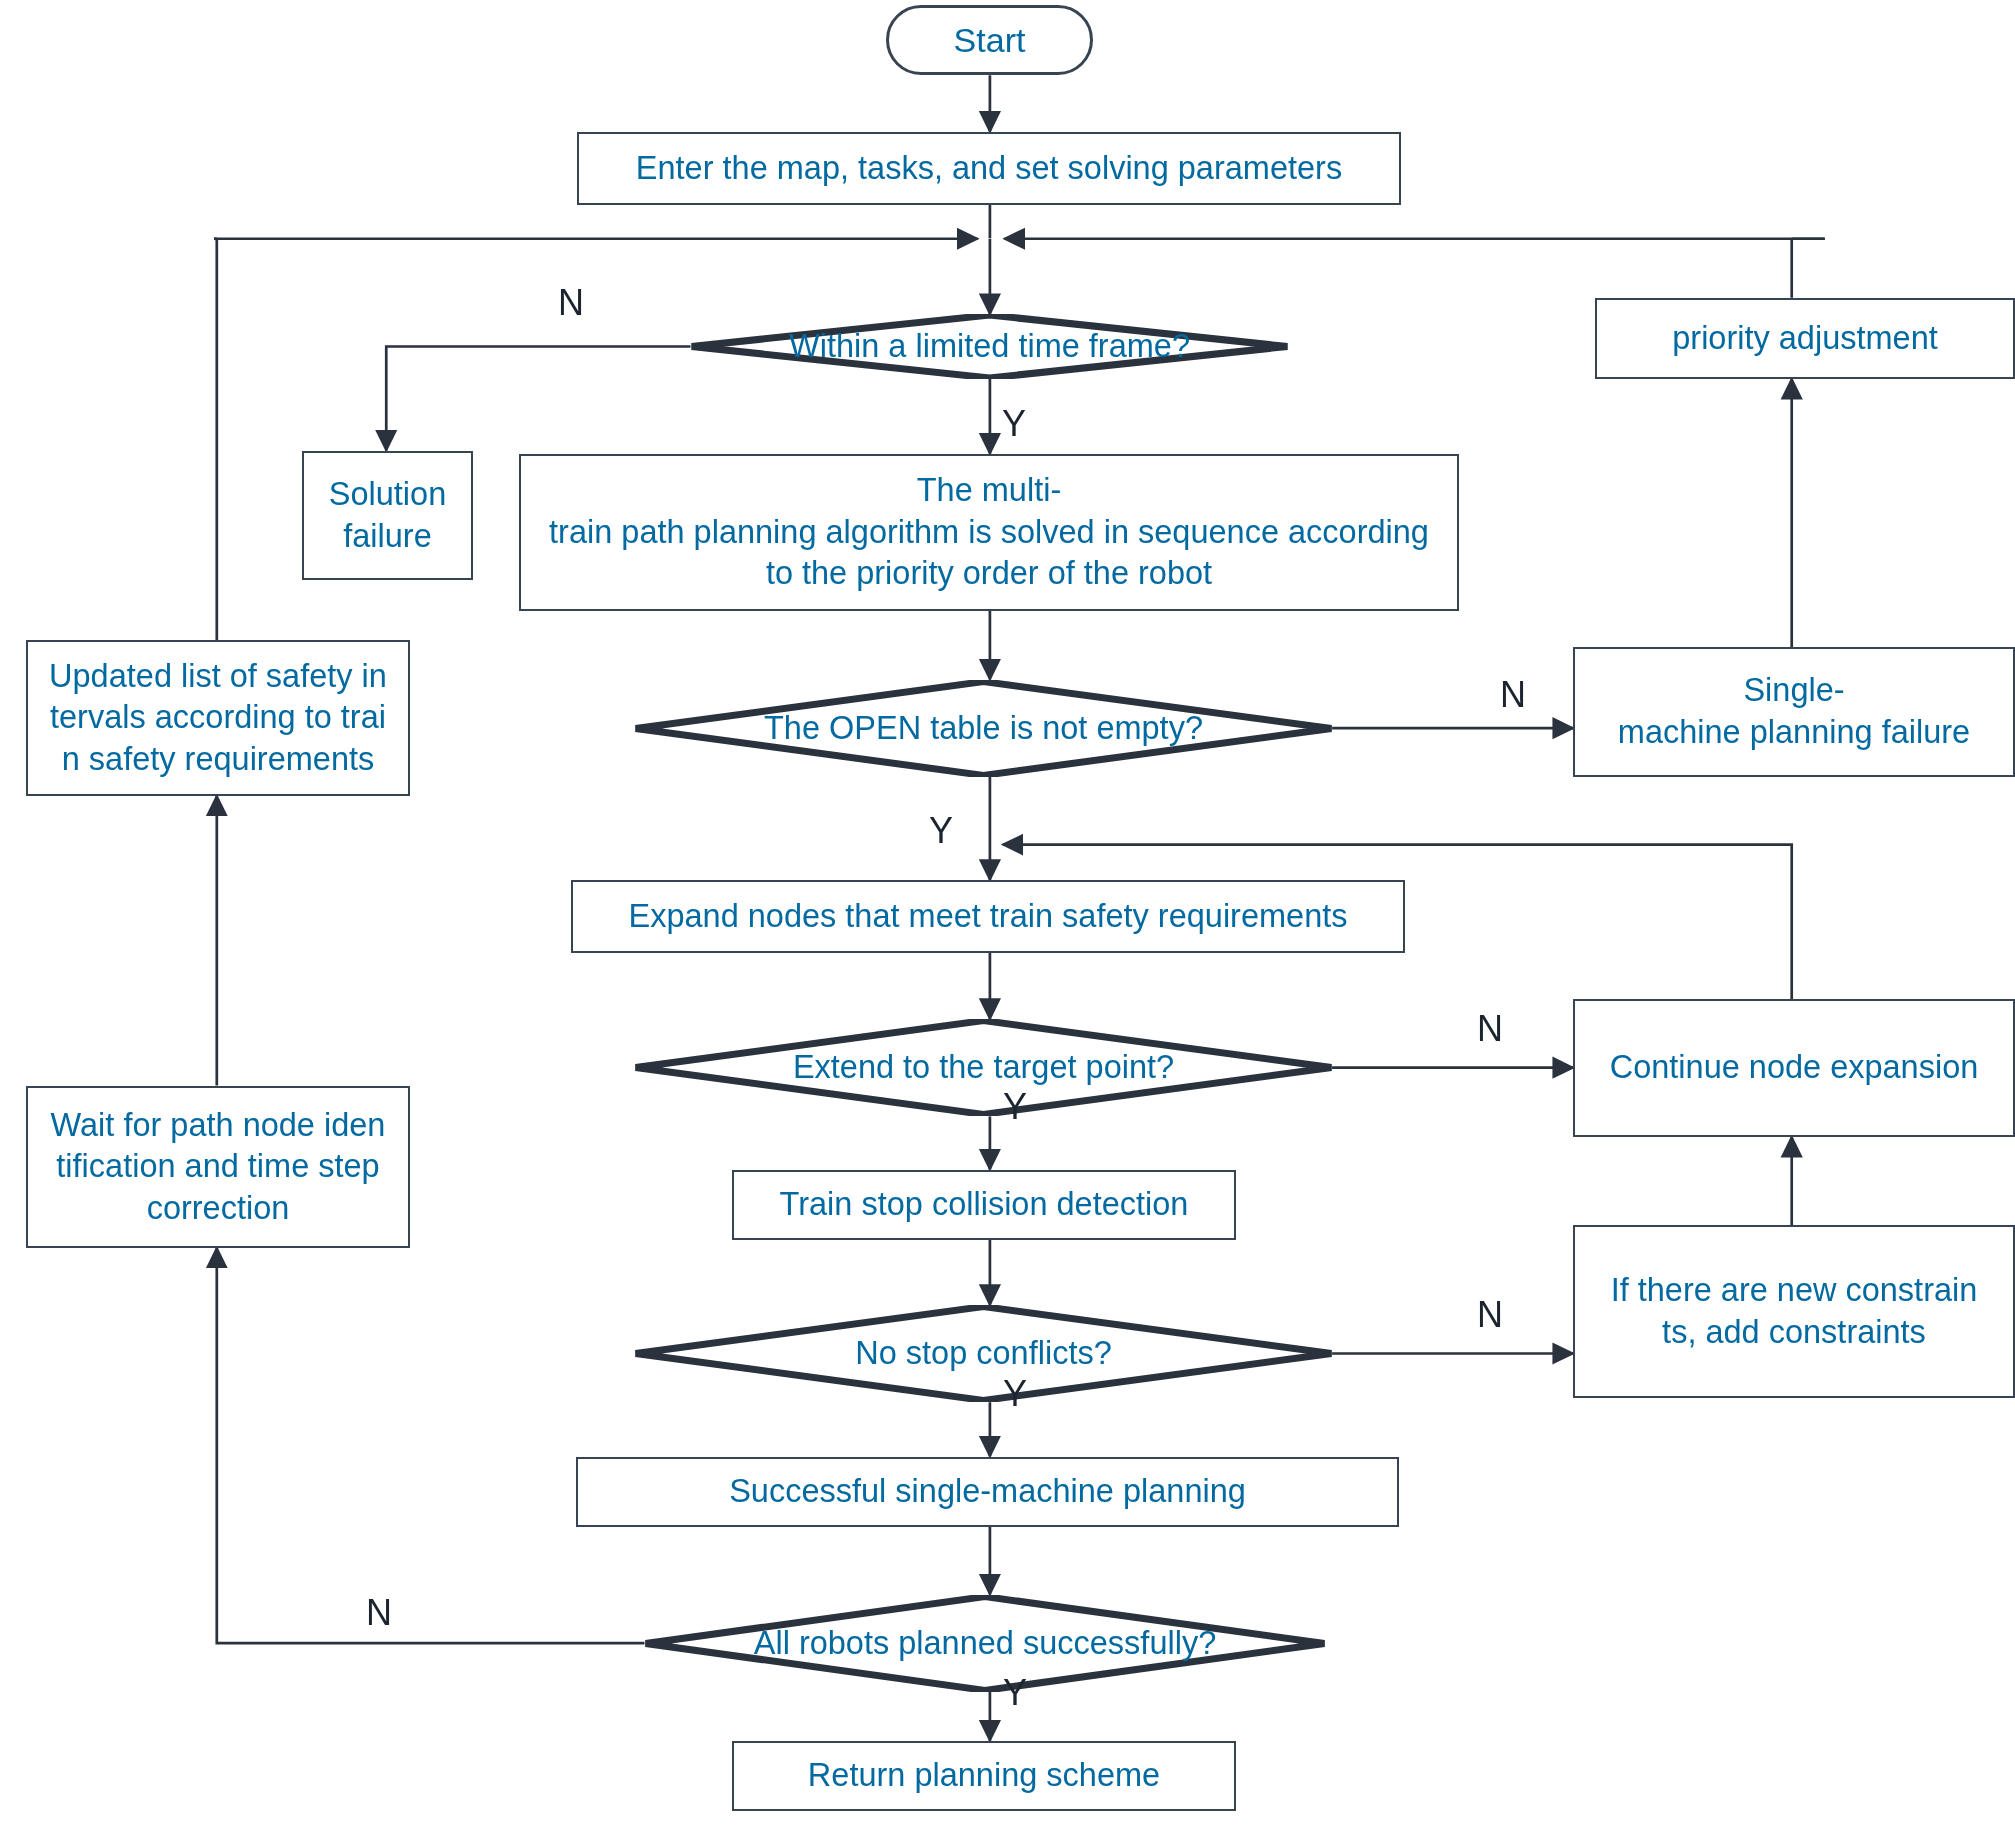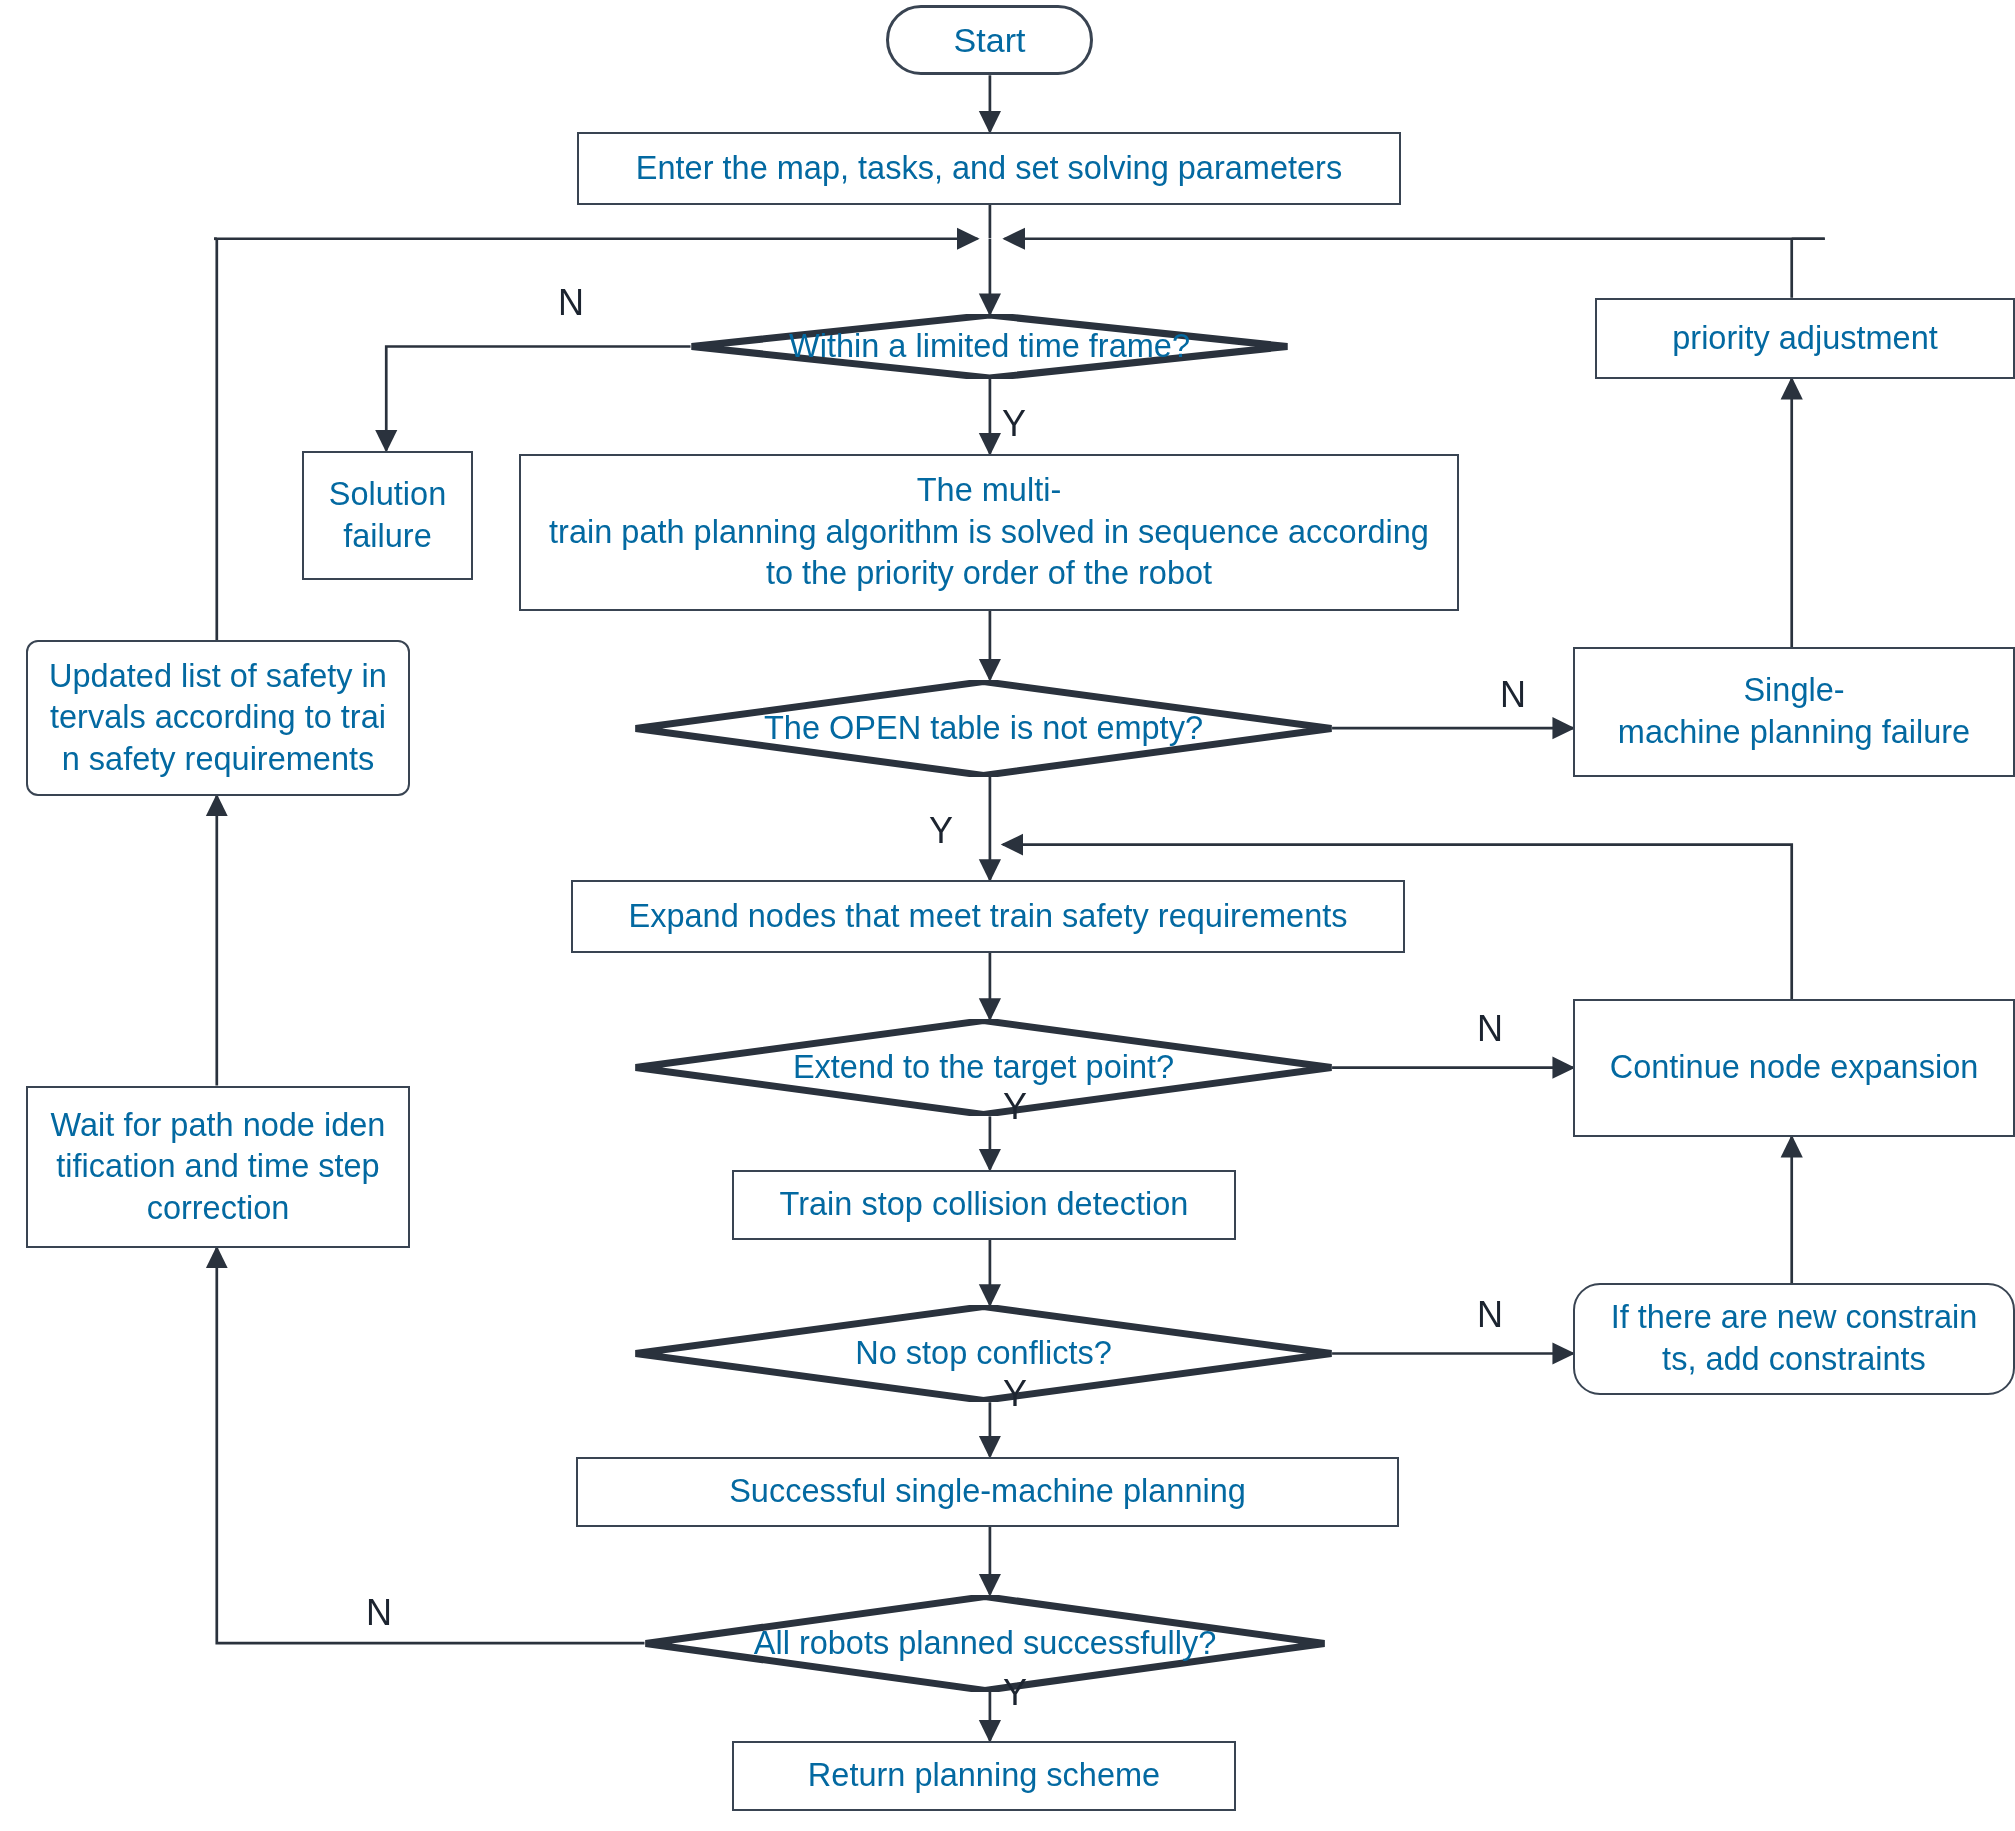--- a/index.html
+++ b/index.html
@@ -145,41 +145,41 @@
     <span>Train stop collision detection</span>
   </div>
 
   <div class="node dia" style="left:634px;top:1305px;width:699px;height:97px;text-align:center;">
     <svg viewBox="0 0 1290 180" preserveAspectRatio="none">
       <polygon points="645,3 1287,90 645,177 3,90" fill="#ffffff" stroke="#2a323d" stroke-width="7" vector-effect="non-scaling-stroke"></polygon>
     </svg>
     <span class="dtxt">No stop conflicts?</span>
   </div>
 
-  <div class="node proc wrapline" style="left:1573px;top:1283px;width:442px;height:112px;border-radius:27px;">
+  <div class="node proc wrapline" style="left:1573px;top:1225px;width:442px;height:173px;">
     <span>If there are new constrain
 ts, add constraints</span>
   </div>
 
   <div class="node proc" style="left:576px;top:1457px;width:823px;height:70px;">
     <span>Successful single-machine planning</span>
   </div>
 
   <div class="node dia" style="left:644px;top:1595px;width:682px;height:97px;">
     <svg viewBox="0 0 1260 180" preserveAspectRatio="none">
       <polygon points="630,3 1257,90 630,177 3,90" fill="#ffffff" stroke="#2a323d" stroke-width="7" vector-effect="non-scaling-stroke"></polygon>
     </svg>
     <span class="dtxt">All robots planned successfully?</span>
   </div>
 
   <div class="node proc" style="left:732px;top:1741px;width:504px;height:70px;">
     <span>Return planning scheme</span>
   </div>
 
-  <div class="node proc wrapline" style="left:26px;top:640px;width:384px;height:156px;border-radius:12px;">
+  <div class="node proc wrapline" style="left:26px;top:640px;width:384px;height:156px;">
     <span>Updated list of safety in
 tervals according to trai
 n safety requirements</span>
   </div>
 
   <div class="node proc wrapline" style="left:26px;top:1086px;width:384px;height:162px;">
     <span>Wait for path node iden
 tification and time step
 correction</span>
   </div>

